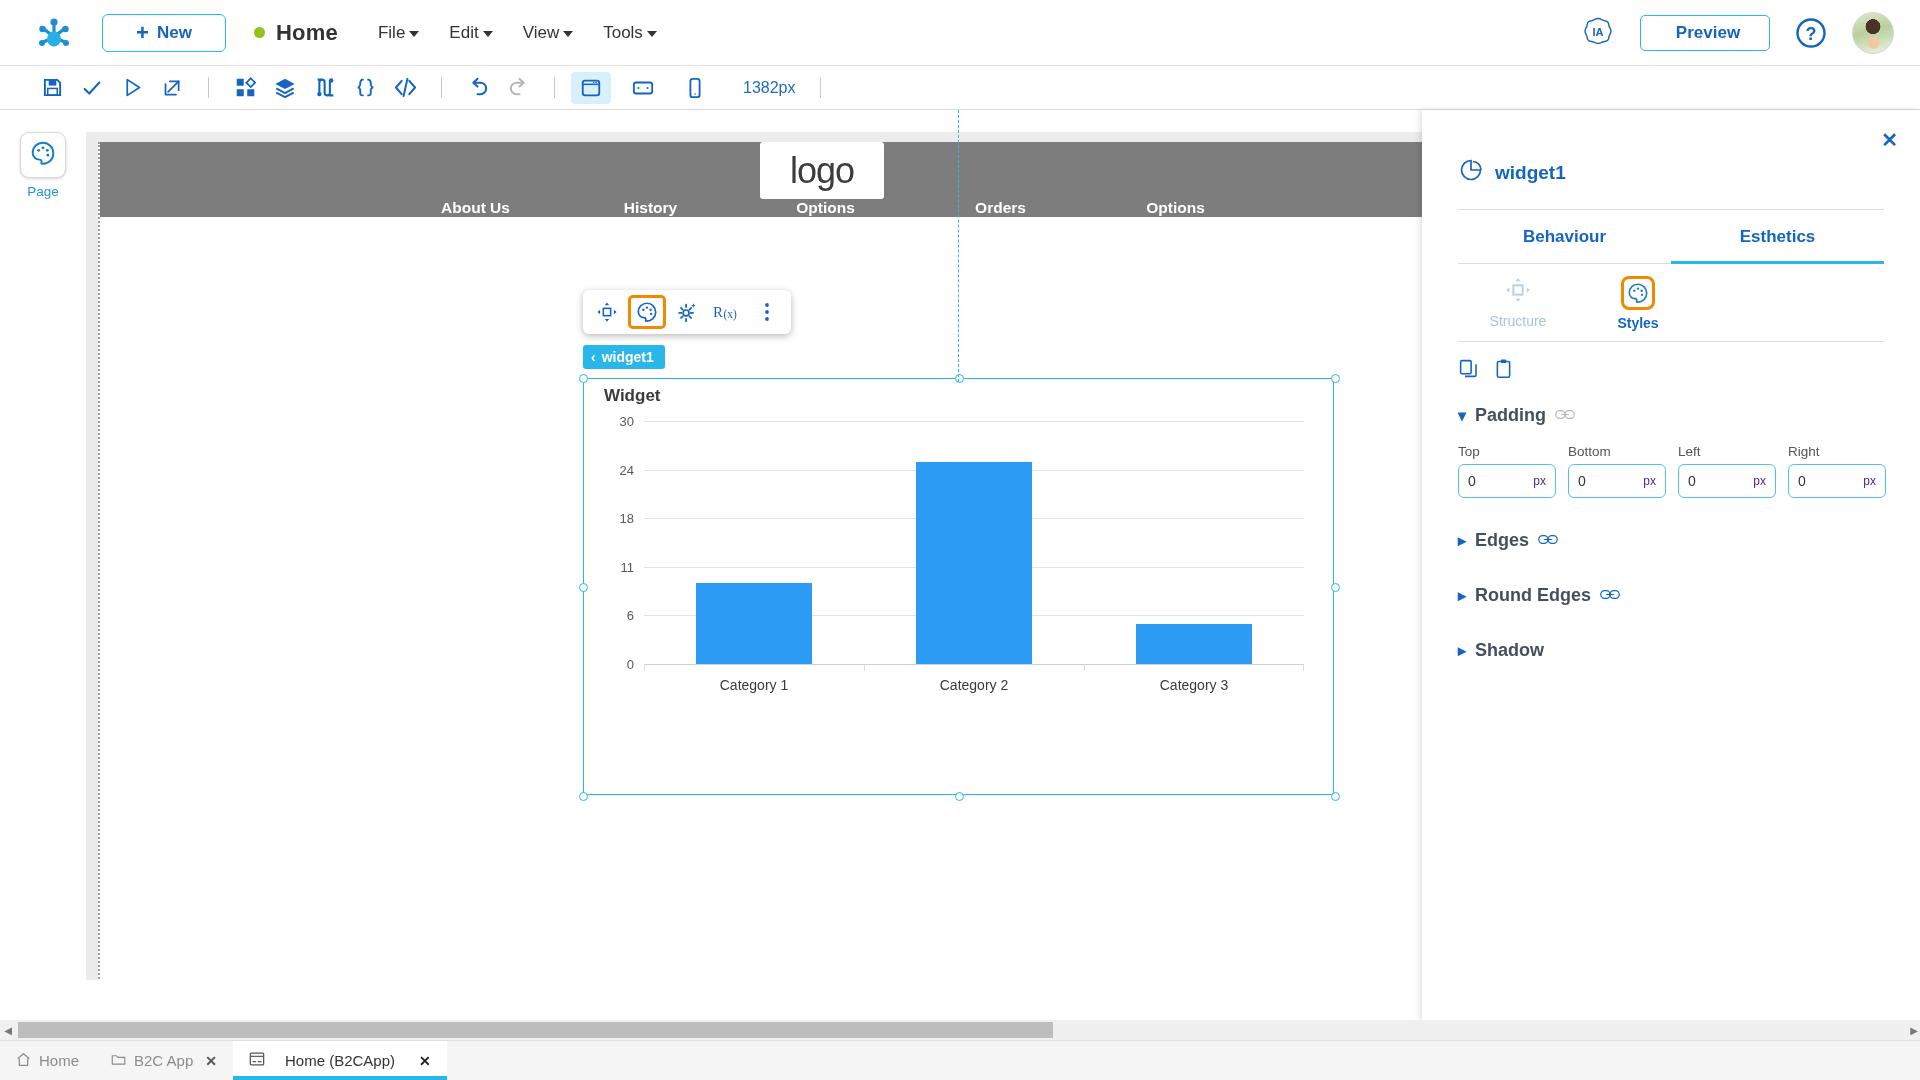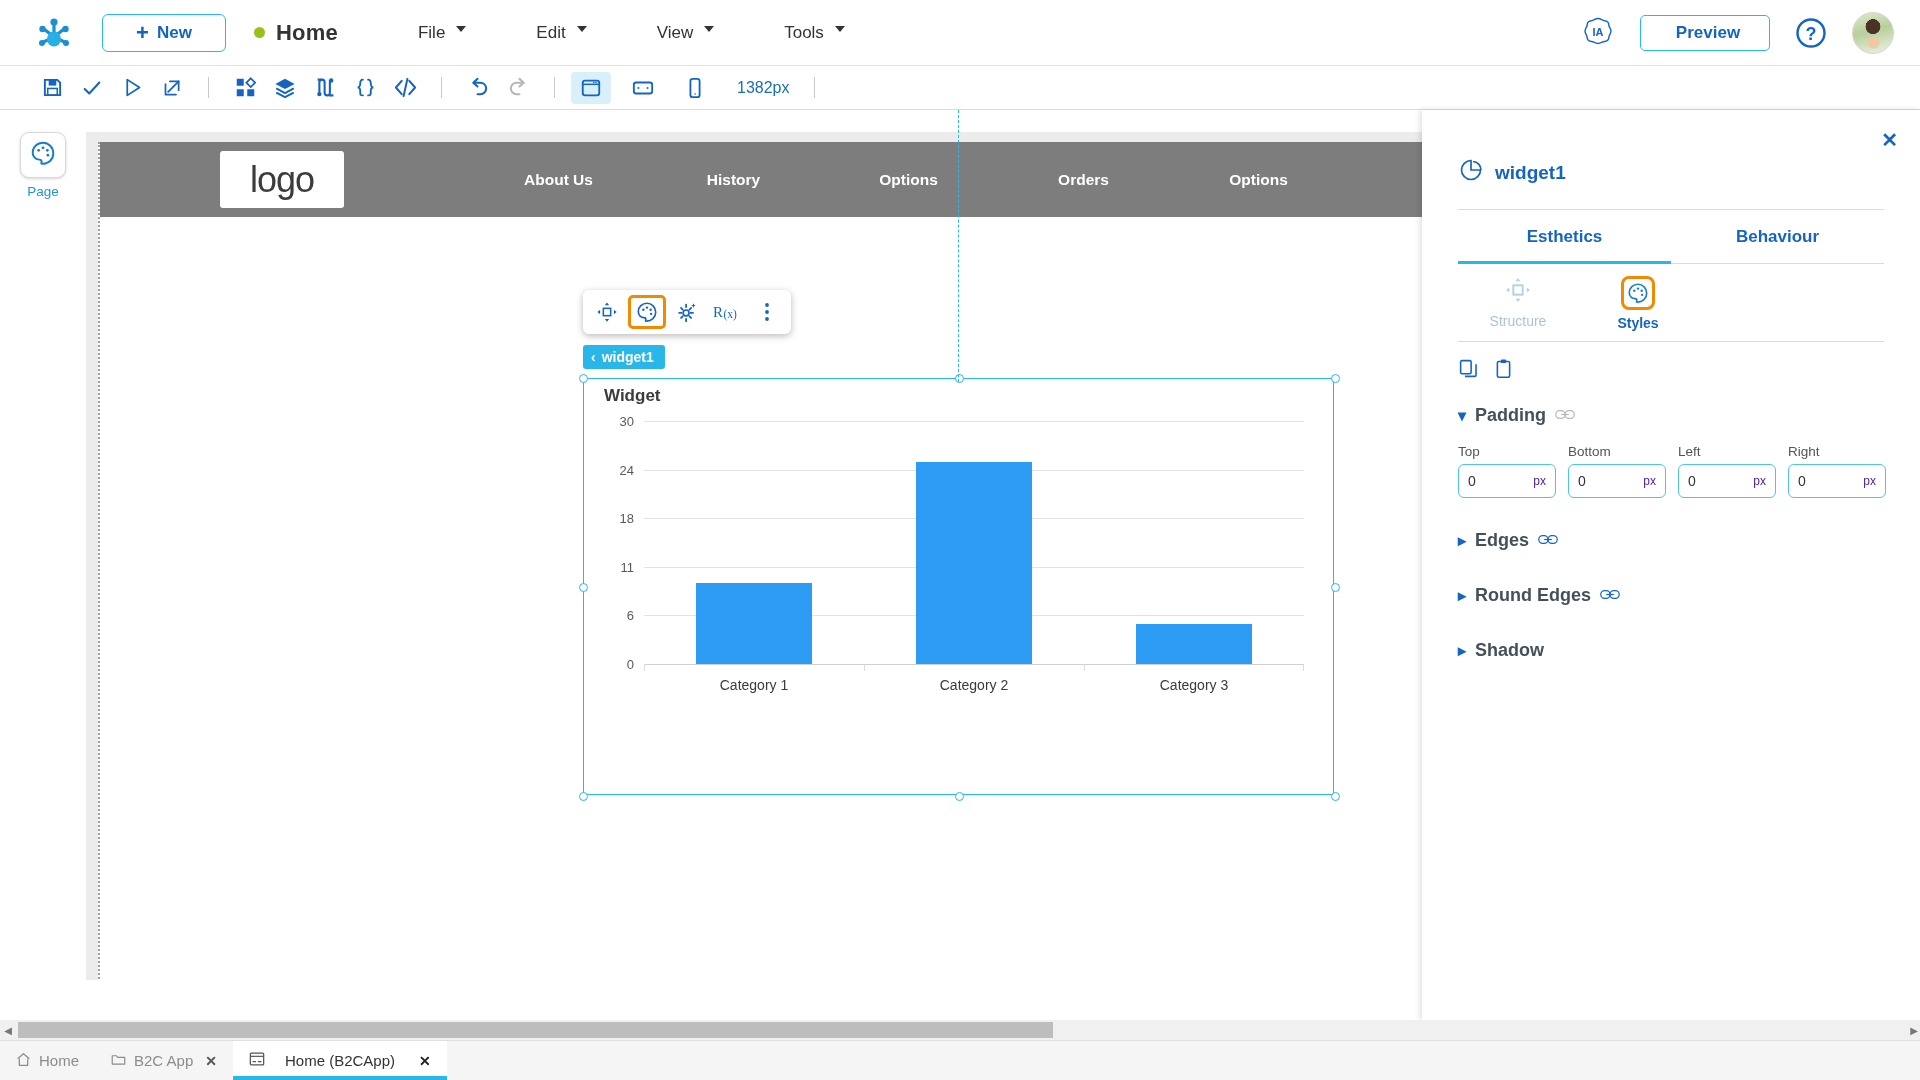--- a/index.html
+++ b/index.html
@@ -27,21 +27,21 @@
   }
   .new-btn .plus { font-size: 22px; font-weight: bold; line-height: 1; color:#1565c0; }
   .status-dot {
     margin-left: 28px; width: 11px; height: 11px; border-radius: 50%;
     background: #9ac11b;
   }
   .page-title { margin-left: 11px; font-size: 22px; font-weight: bold; color: #333333; letter-spacing: .2px;}
   .menus { display: flex; align-items: center; margin-left: 40px; gap: 30px; }
   .menu-item {
     font-size: 17px; color: #333; cursor: pointer;
-    display: flex; align-items: flex-start; gap: 11px; margin-left: 40px;
+    display: flex; align-items: center; gap: 4px;
   }
   .caret-d { width: 0; height: 0; border-left: 5px solid transparent; border-right: 5px solid transparent; border-top: 6px solid #333; margin-top: 3px; }
   .topbar-right { margin-left: auto; display: flex; align-items: center; gap: 24px; margin-right: 26px; }
   .ia-badge { width: 36px; height: 36px; }
   .preview-btn {
     width: 130px; height: 36px; border: 1.5px solid #29b6f6; border-radius: 5px;
     background: #fff; color: #1565c0; font-size: 17px; font-weight: bold;
     display:flex; align-items:center; justify-content:center; cursor:pointer;padding-left:6px;
   }
   .help-icon { width: 34px; height: 34px; cursor:pointer; }
@@ -61,21 +61,21 @@
     display: flex; align-items: center;
   }
   .tb-icon {
     width: 40px; height: 32px; display:flex; align-items:center; justify-content:center;
     cursor:pointer;
   }
   .tb-icon.first { margin-left: 32px; }
   .tb-sep { width: 1px; height: 21px; background: #c9c9c9; margin: 0 16px; }
   .tb-gap { width: 12px; }
   .tb-active { background: #d9effa; border-radius: 4px; }
-  .zoom-label { font-size: 16px; color: #1a6fb5; margin-left: 22px; margin-right: 8px; }
+  .zoom-label { font-size: 16px; color: #1a6fb5; margin-left: 28px; margin-right: 8px; }
 
   
   .left-rail {
     position: absolute; left: 0; top: 110px; width: 86px; height: 910px;
     background: #ffffff;
   }
   .page-tool {
     margin: 22px auto 0; width: 46px; height: 46px;
     background: #fff; border: 1px solid #d9d9d9; border-radius: 9px;
     box-shadow: 0 1px 3px rgba(0,0,0,.17);
@@ -91,21 +91,21 @@
   .canvas-page {
     position: absolute; left: 0px; top: 22px; width: 1336px; height: 860px;
     background: #ececec;
   }
   .page-inner {
     position: absolute; left: 12px; top: 10px; width: 1324px; height: 845px;
     background: #ffffff; border-left: 2px dotted #9e9e9e;
   }
   .site-header {
     position: absolute; left: 0px; top: 0px; width: 1324px; height: 75px;
-    background: #7d7d7d; display: flex; align-items: center;
+    background: #7d7d7d; display: flex; align-items: center; flex-direction: column;
   }
   .site-logo {
     margin-left: 120px; width: 124px; height: 57px; background: #fff;
     border-radius: 3px; display:flex; align-items:center; justify-content:center;
     font-size: 36px; color: #3c3c3c; font-weight: 400; letter-spacing: -1px;
   }
   .site-nav { display:flex; align-items:center; margin-left: 127px; }
   .site-nav a {
     color: #ffffff; font-size: 15.5px; font-weight: bold; text-decoration: none;
     width: 175px; text-align: center; display:inline-block; cursor: pointer;
@@ -541,22 +541,22 @@
         <path d="M11 2.5A9.5 9.5 0 1020.5 12H11z" fill="none" stroke="#1565c0" stroke-width="1.7"></path>
         <path d="M13 3.5a8.5 8.5 0 018 8.5" fill="none" stroke="#1565c0" stroke-width="1.7"></path>
       </svg>
     </span>
     <span>widget1</span>
   </div>
 
   <div class="rp-divider"></div>
 
   <div class="rp-tabs">
+    <div class="rp-tab">Behaviour</div>
     <div class="rp-tab active">Esthetics</div>
-    <div class="rp-tab">Behaviour</div>
   </div>
 
   <div class="rp-subtabs">
     <div class="rp-subtab muted">
       <span>
         <svg width="28" height="28" viewBox="0 0 24 24">
           <rect x="8" y="8" width="8" height="8" fill="none" stroke="#b4cfe2" stroke-width="1.6"></rect>
           <path d="M12 1.8l2 2.6h-4zM12 22.2l2-2.6h-4zM1.8 12l2.6-2v4zM22.2 12l-2.6-2v4z" fill="#b4cfe2"></path>
         </svg>
       </span>

